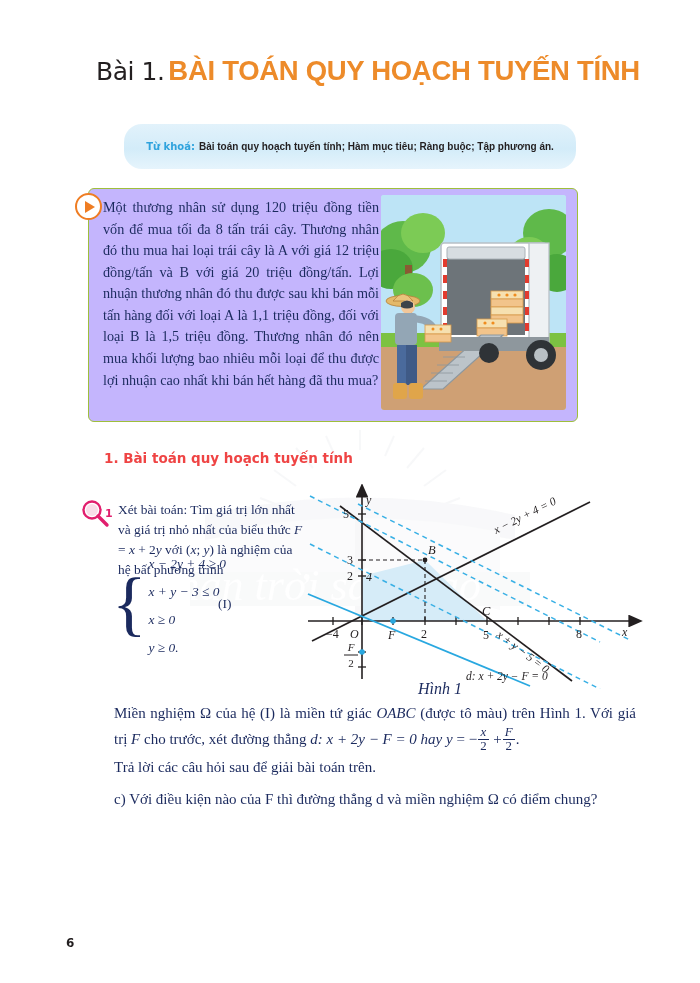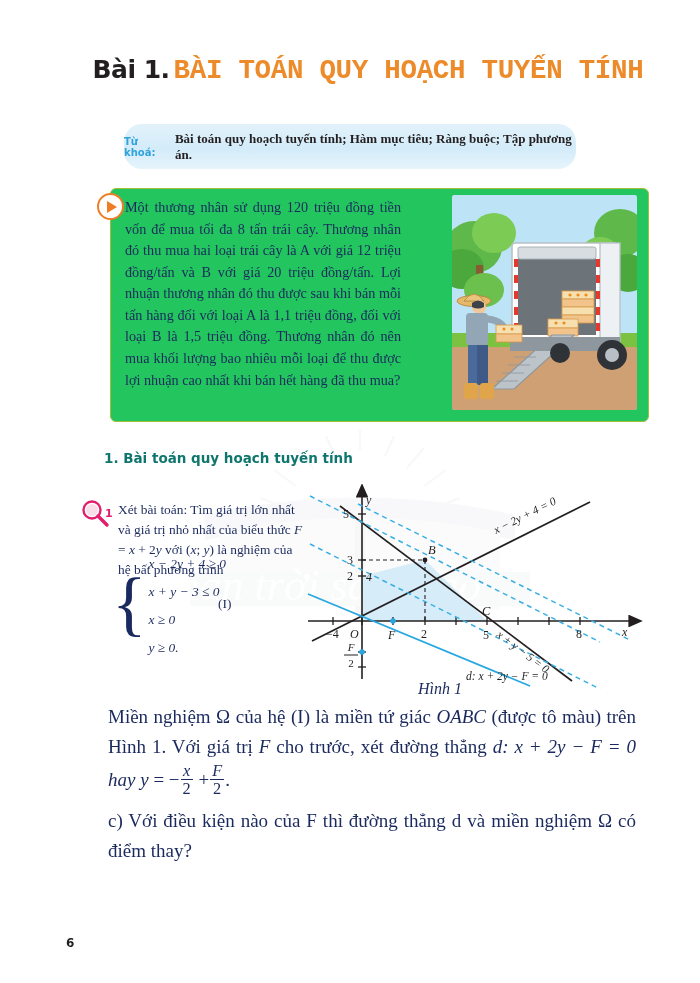--- a/index.html
+++ b/index.html
@@ -25,28 +25,28 @@
 
   
   .page-header {
     position:absolute;
     left:0; right:0; top:55px;
     text-align:center;
     z-index:2;
   }
   .bai-num {
     font-family:"DejaVu Sans", sans-serif;
-    font-weight:bold;
+    font-weight:normal;
     font-size:25px;
     color:#231f20;
     letter-spacing:-0.5px;
     margin-left:36px;
   }
   .bai-title {
-    font-family:Liberation Mono, monospace;
+    font-family:Liberation Sans, sans-serif;
     font-weight:bold;
     font-size:27.5px;
     color:#ed8b2a;
     letter-spacing:-0.3px;
     margin-left:4px;
   }
 
   
   .keyword-box {
     position:absolute;
@@ -58,36 +58,35 @@
     z-index:2;
   }
   .kw-label {
     font-family:"DejaVu Sans", sans-serif;
     font-weight:bold;
     font-size:10px;
     color:#2fa3dd;
     margin-right:4px;
   }
   .kw-text {
-    font-family:Liberation Serif, serif;
-    font-weight:bold;
-    font-size:13px;
+    font-family:Liberation Sans, sans-serif;
+    font-weight:bold;
+    font-size:10px;
     color:#231f20;
   }
 
   
   .intro-panel {
     position:absolute;
     left:88px; top:188px;
-    width:539px; height:234px;
-    background:#22c55e;
+    width:490px; height:234px;
+    background:#c4b5fd;
     border:1.4px solid #9fbf3b;
     border-radius:6px;
     z-index:2;
-    margin-left:22px;
   }
   .play-badge {
     position:absolute;
     left:-14px; top:4px;
     width:27px; height:27px;
     border-radius:50%;
     border:2.2px solid #ef7d23;
     background:#ffffff;
     display:flex; align-items:center; justify-content:center;
   }
@@ -119,21 +118,21 @@
     background:#bfe6f7;
   }
 
   
   .sec-heading {
     position:absolute;
     left:104px; top:450px;
     font-family:"DejaVu Sans", sans-serif;
     font-weight:bold;
     font-size:13.5px;
-    color:#0f766e;
+    color:#ef4444;
     z-index:2;
   }
 
   
   .act-icon {
     position:absolute;
     left:80px; top:498px;
     width:32px; height:32px;
     z-index:3;
   }
@@ -204,24 +203,25 @@
   }
 
   
   .body-block {
     position:absolute;
     left:108px; top:702px;
     width:528px;
     z-index:2;
   }
   .para {
-    font-size:19px;
+    font-size:15px;
     line-height:1.58;
     text-align:justify;
     margin-bottom:2px;
+    margin-left:6px;
   }
   .para.q { margin-top:9px; }
   .mi { font-style:italic; }
   .frac {
     display:inline-block;
     vertical-align:-0.52em;
     text-align:center;
     font-size:.86em;
     line-height:1.05;
     margin:0 1px;
@@ -482,17 +482,18 @@
 <div class="fig-caption">Hình 1</div>
 
 <div class="body-block">
 
   <div class="para">
     <span>Miền nghiệm Ω của hệ (I) là miền tứ giác </span><span class="mi">OABC</span><span> (được tô màu) trên Hình 1. Với giá trị </span><span class="mi">F</span>
     <span>cho trước, xét đường thẳng </span><span class="mi">d</span><span class="mi">: x + 2y − F = 0 hay </span><span class="mi">y</span><span> = −</span><span class="frac"><span class="num mi">x</span><span class="den">2</span></span>
     <span>+</span><span class="frac"><span class="num mi">F</span><span class="den">2</span></span><span>.</span>
   </div>
 
-
-  <div class="para q">c) Với điều kiện nào của F thì đường thẳng d và miền nghiệm Ω có điểm thay?</div>
+  <div class="para">Trả lời các câu hỏi sau để giải bài toán trên.</div>
+
+  <div class="para q">c) Với điều kiện nào của F thì đường thẳng d và miền nghiệm Ω có điểm chung?</div>
 </div>
 
 <div class="page-num">6</div>
 
 </body></html>

